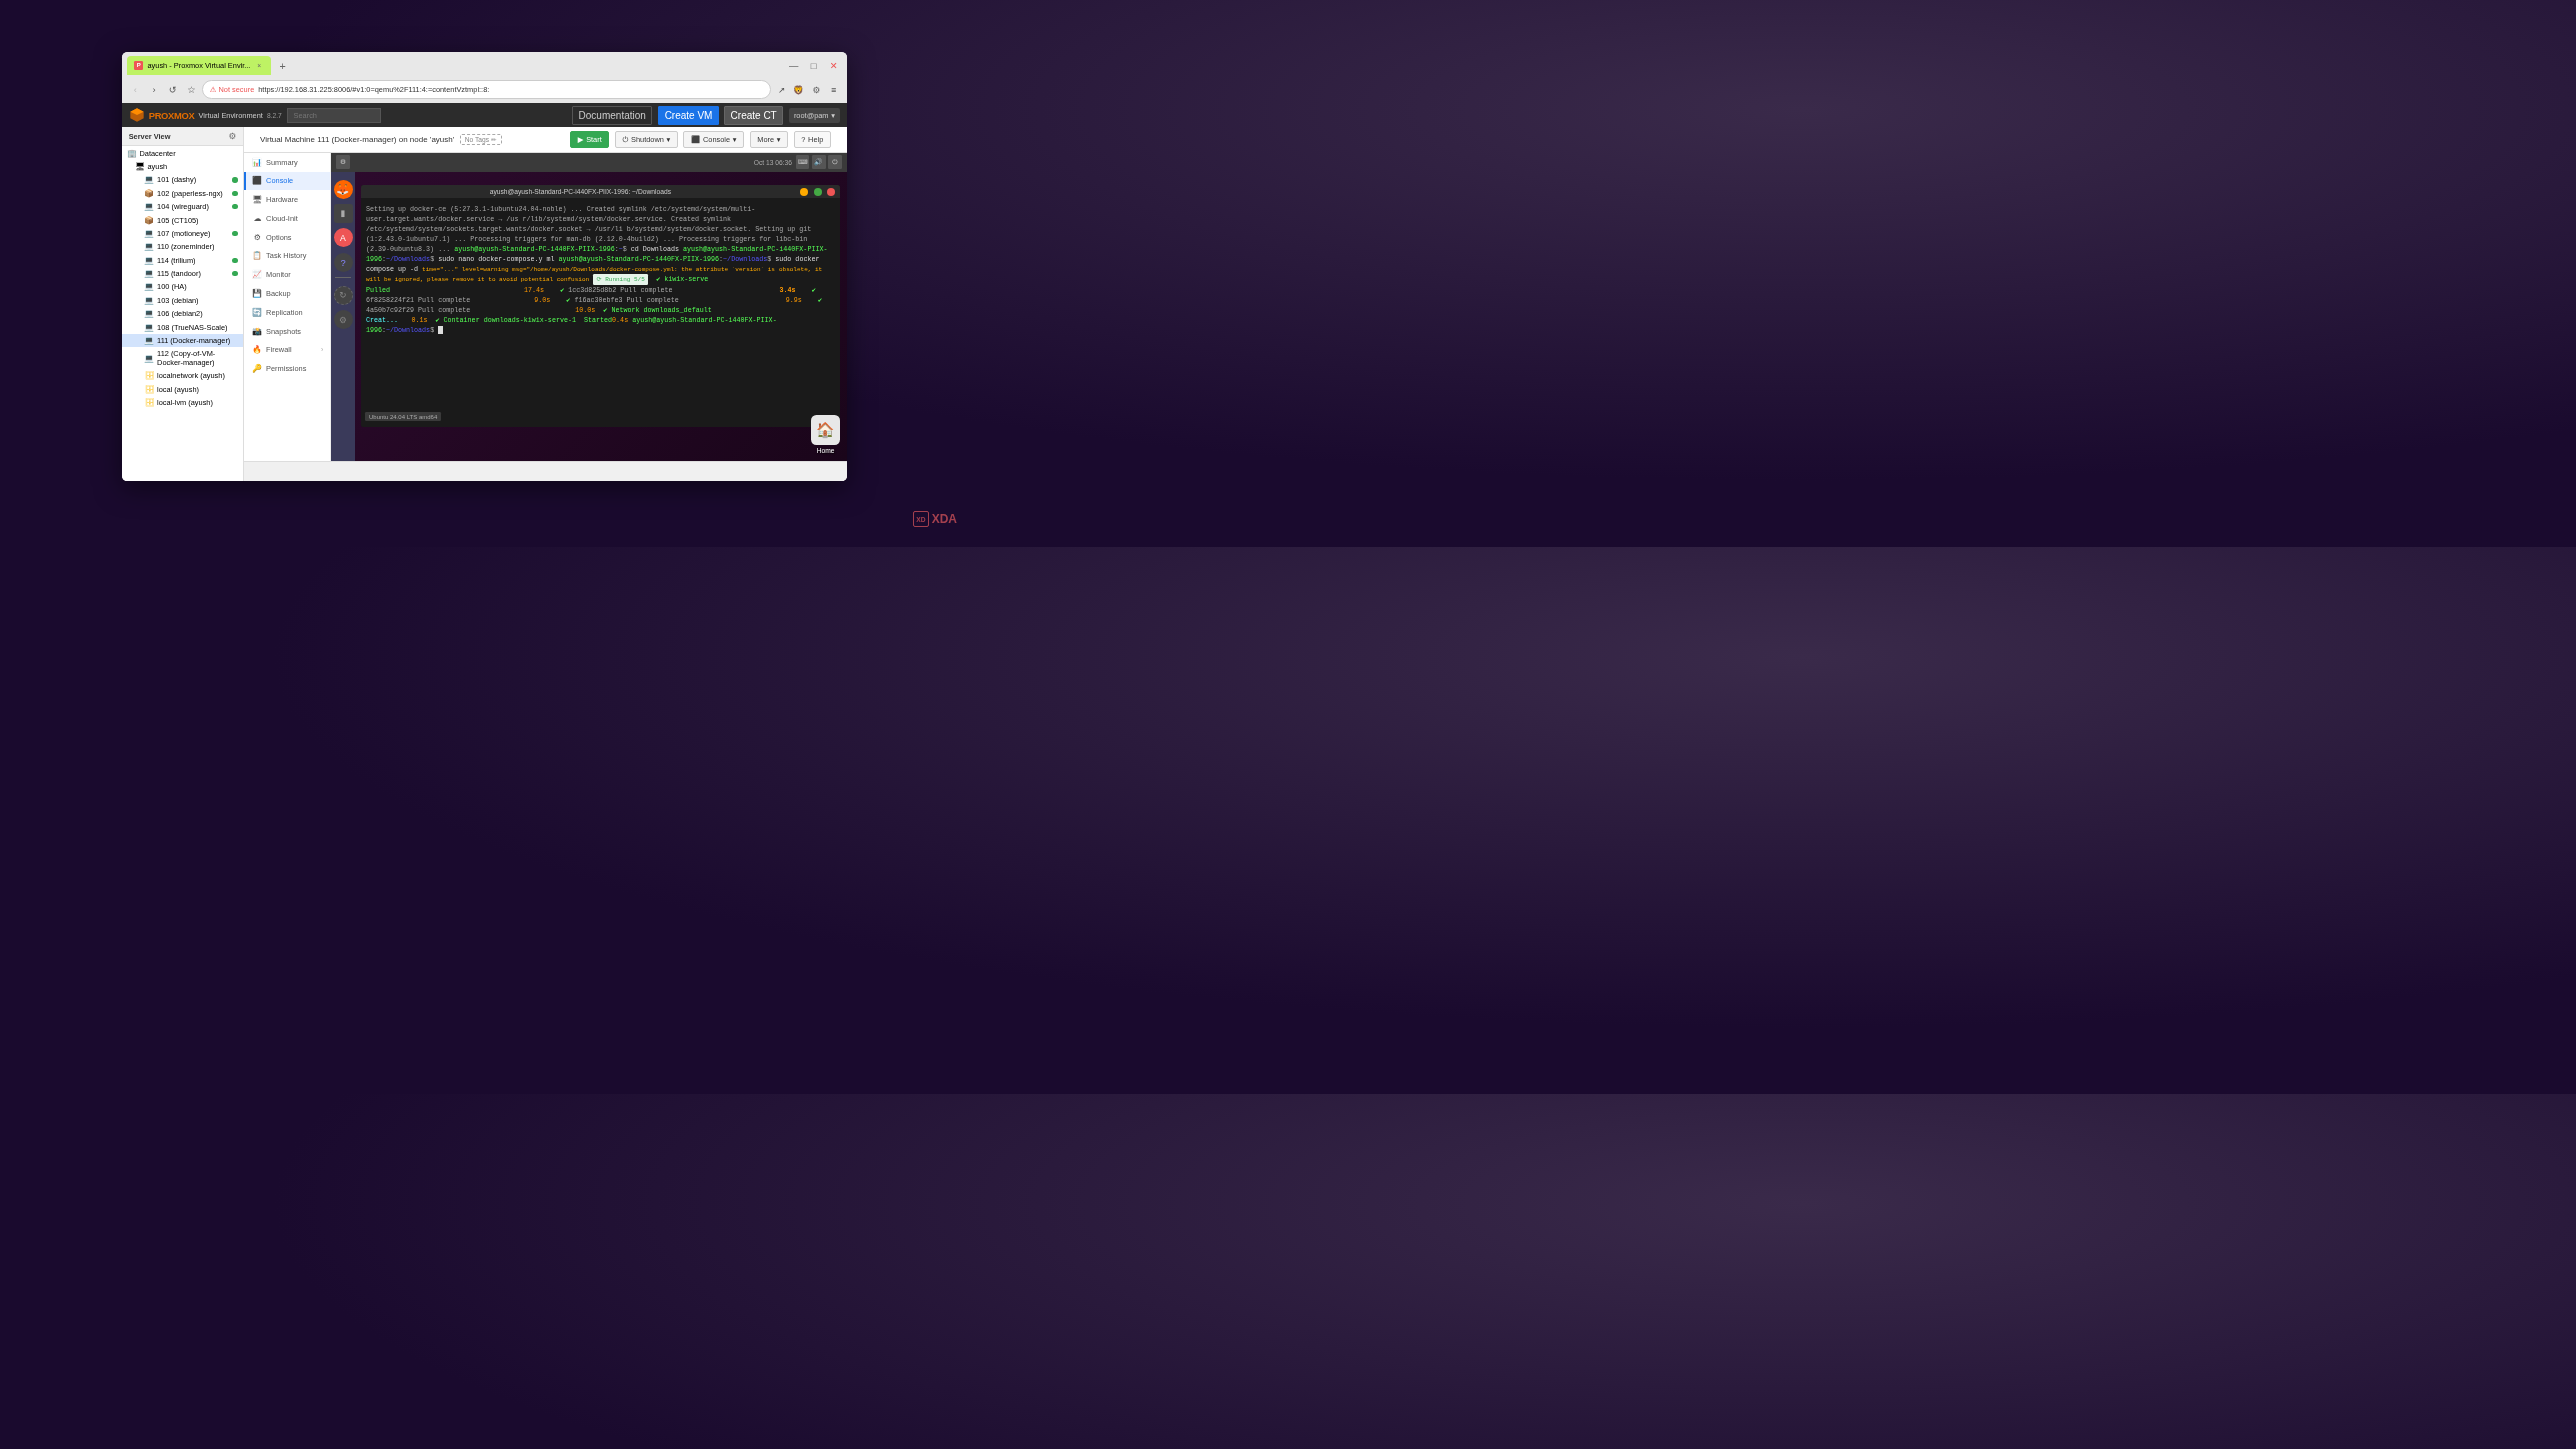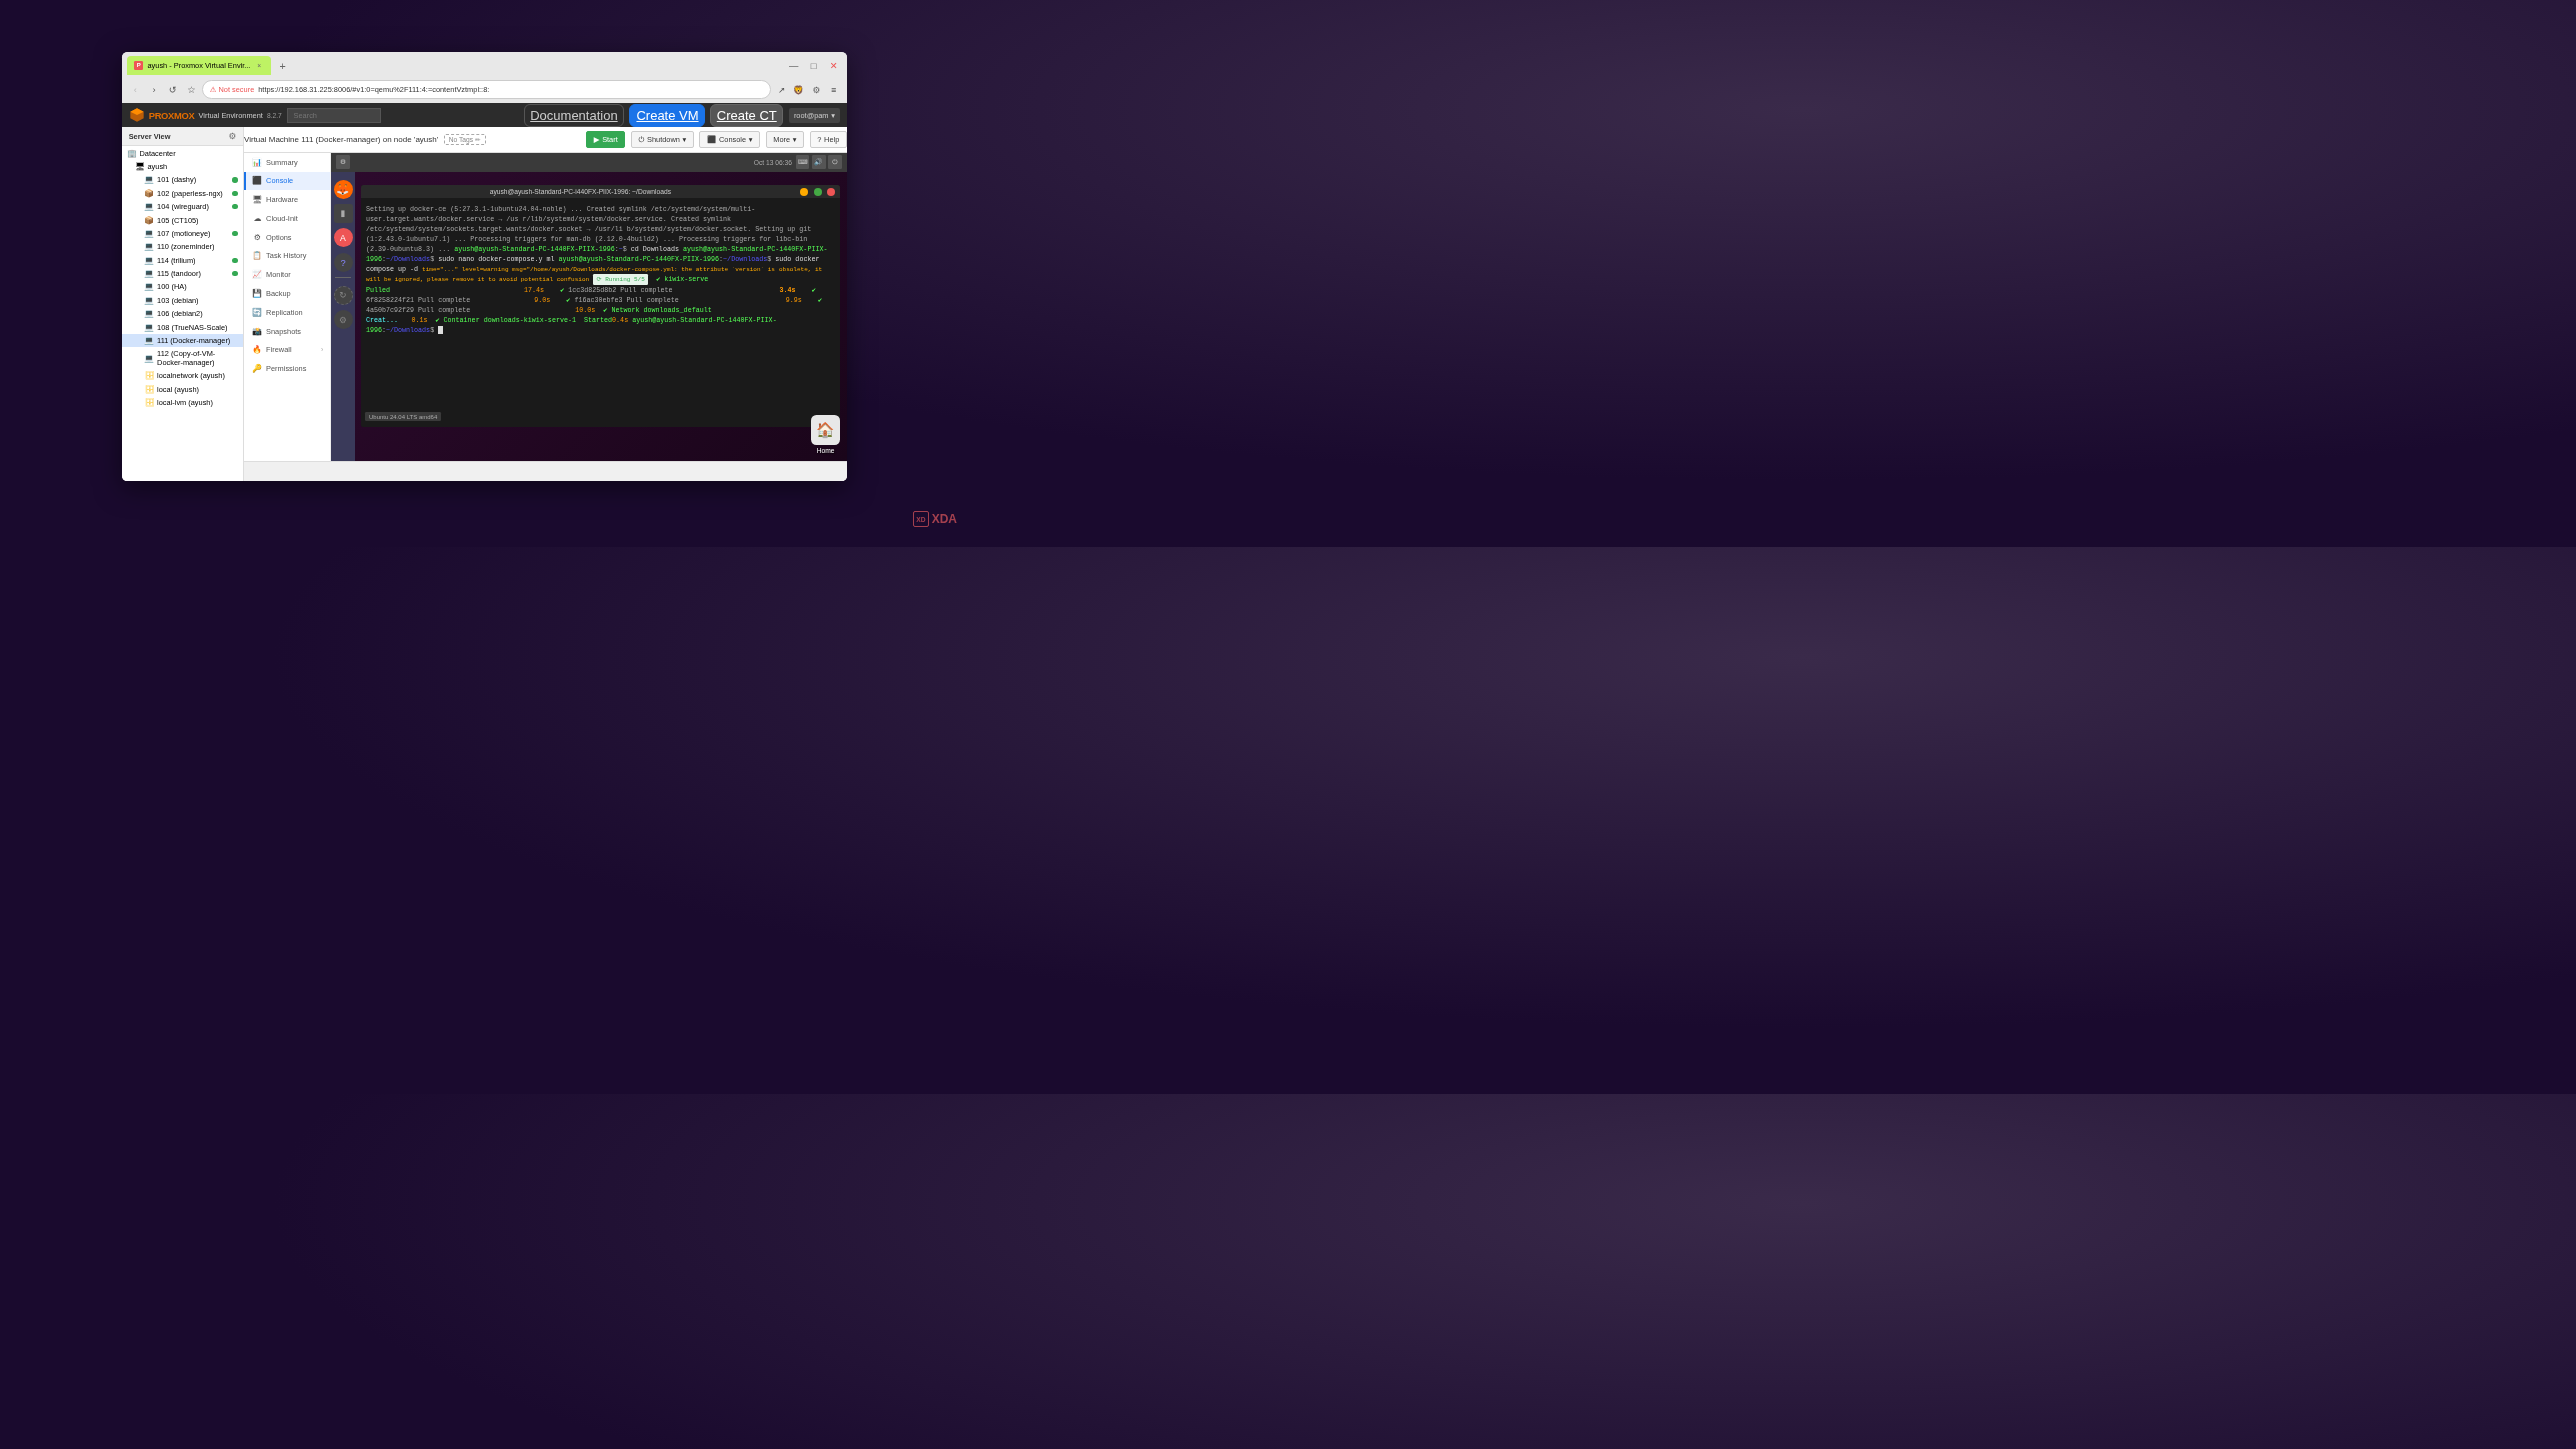--- a/index.html
+++ b/index.html
@@ -232,26 +232,25 @@
     }
 
     .proxmox-header-spacer { flex: 1; }
 
     .header-btn {
       display: flex;
       align-items: center;
       gap: 2.7px;
       padding: 2.7px 5.4px;
       border: 0.7px solid #555;
-      border-radius: 6px;
+      border-radius: 1px;
       background: transparent;
       color: #ccc;
-      font-size: 13px;
-      cursor: pointer;
-      text-decoration: underline;
+      font-size: 10px;
+      cursor: pointer;
     }
 
     .header-btn-primary {
       background: #1a73e8;
       border-color: #1a73e8;
       color: white;
       padding-left: 6px;
     }
 
     .header-btn-secondary {
@@ -353,21 +352,21 @@
       flex: 1;
       display: flex;
       flex-direction: column;
       overflow: hidden;
     }
 
     
     .vm-header {
       background: #fff;
       border-bottom: 0.7px solid #ddd;
-      padding: 4px 0;
+      padding: 4px 16px;
       display: flex;
       align-items: center;
       gap: 5.4px;
       flex-shrink: 0;
     }
 
     .vm-title {
       font-size: 8px;
       color: #333;
       font-weight: 500;

